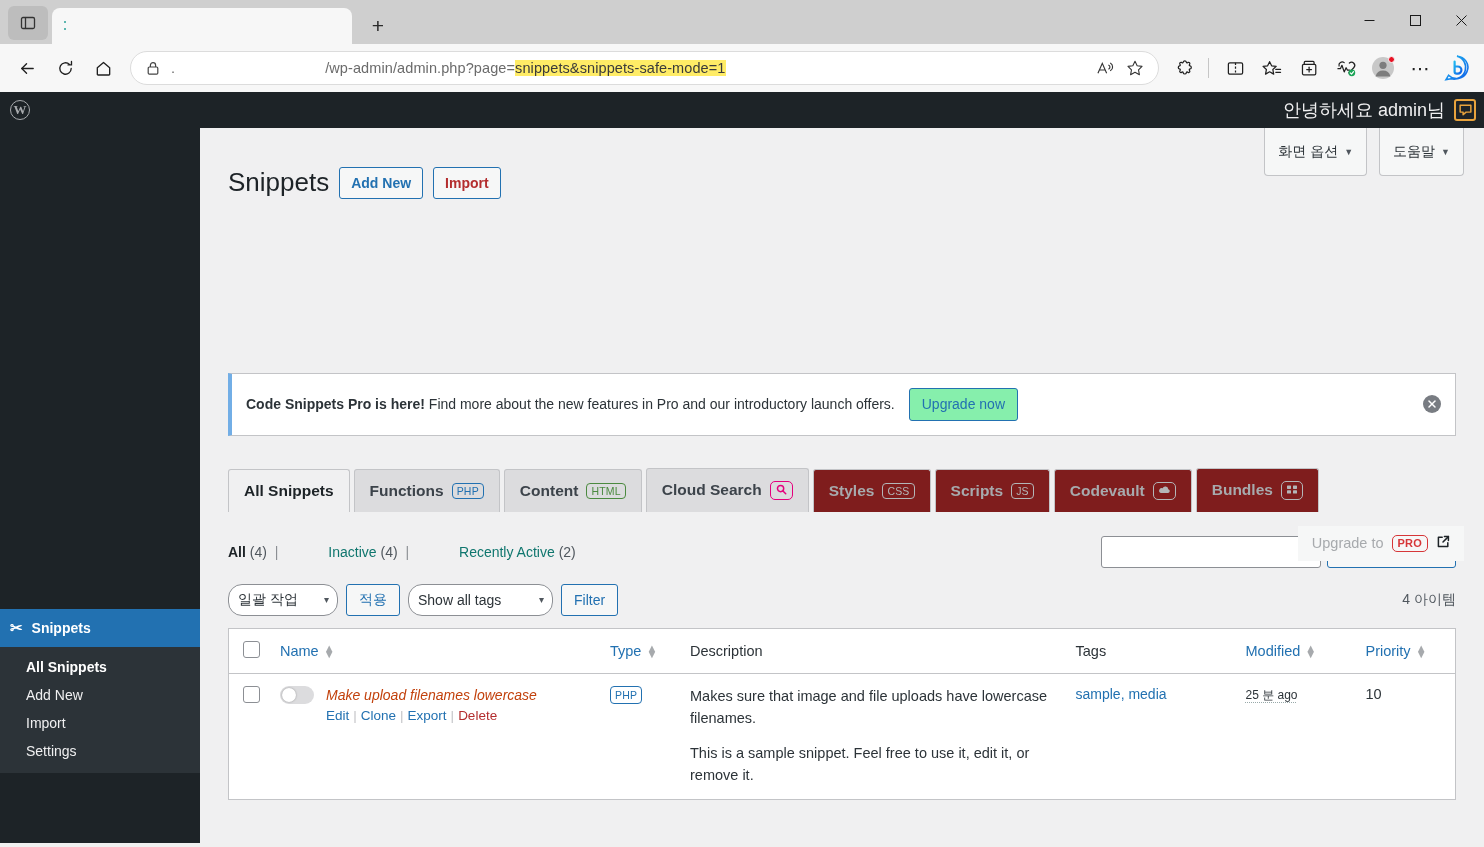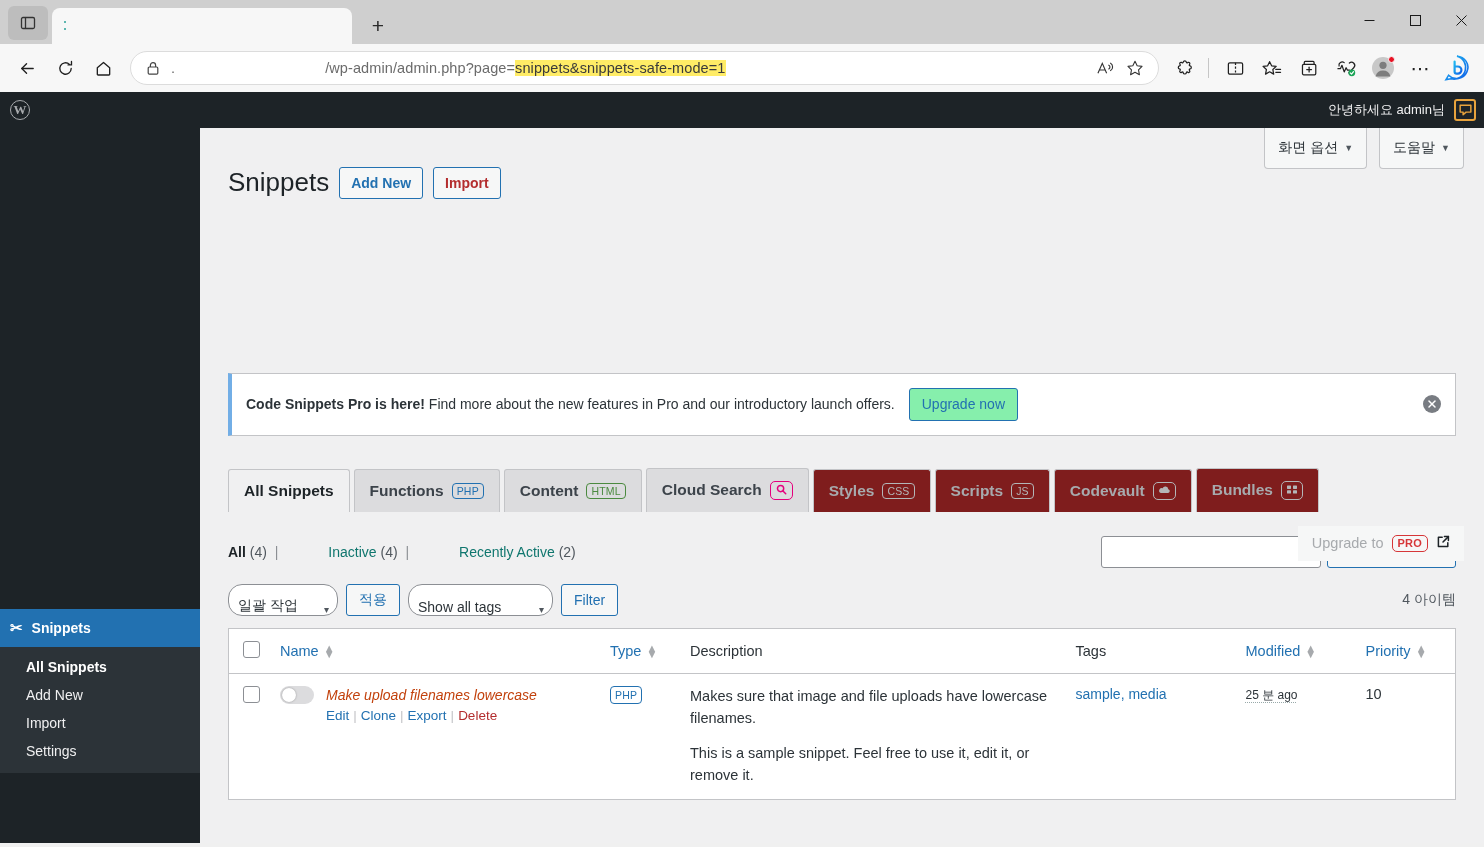--- a/index.html
+++ b/index.html
@@ -63,21 +63,21 @@
 
   
   #page { position:relative; width:1484px; height:751px; background:#f0f0f0; overflow:hidden; }
 
   .wp-adminbar {
     height:36px; background:#1d2327; color:#f0f0f1;
     display:flex; align-items:center; justify-content:space-between;
     padding:0 8px 0 10px; font-size:13px;
   }
   .wp-logo { width:20px; height:20px; border-radius:50%; border:1.5px solid #a7aaad; display:flex; align-items:center; justify-content:center; font-size:13px; font-weight:bold; color:#a7aaad; font-family:"Liberation Serif", serif;}
-  .adminbar-right { display:flex; align-items:center; gap:9px; font-size:13px; color:#f0f0f1; }
+  .adminbar-right { display:flex; align-items:center; gap:9px; font-size:18px; color:#f0f0f1; }
   .speech-icon { width:22px; height:22px; border:2px solid #e8a33d; border-radius:3px; display:flex; align-items:center; justify-content:center; }
 
   .wp-body { display:flex; height:715px; }
 
   .wp-sidebar { width:200px; background:#1d2327; flex:0 0 200px; position:relative; }
   .wp-sidebar .spacer { height:481px; }
   .menu-top {
     height:38px; background:#2271b1; color:#fff; display:flex; align-items:center;
     padding-left:10px; font-size:14px; font-weight:600; gap:9px;
   }
@@ -85,21 +85,21 @@
   .submenu { background:#2c3338; padding:6px 0 8px 0; }
   .submenu a {
     display:block; padding:6px 0 6px 26px; font-size:14px; color:#f0f0f1; text-decoration:none;
   }
   .submenu a.current { font-weight:700; color:#fff; }
 
   .wp-content { flex:1; background:#f0f0f1; padding:22px 28px 0 28px; position:relative; }
 
   .screen-meta { position:absolute; right:20px; top:0; display:flex; gap:12px; }
   .meta-btn {
-    height:41px; padding:0 13px; background:#f6f7f7; border:1px solid #c3c4c7; border-top:none;
+    height:48px; padding:0 13px; background:#f6f7f7; border:1px solid #c3c4c7; border-top:none;
     border-radius:0 0 4px 4px; color:#2c3338; font-size:14px;
     display:flex; align-items:center; gap:6px;
   }
   .caret-down { font-size:9px; color:#50575e; }
 
   .page-title-row { display:flex; align-items:center; gap:10px; margin:16px 0 0 0; }
   h1.page-title { font-size:26px; font-weight:400; color:#1d2327; margin:0; line-height:1.3; }
   .btn-secondary {
     background:#f6f7f7; border:1px solid #2271b1; color:#2271b1;
     border-radius:3px; padding:4px 11px; font-size:14px; font-weight:600; line-height:1.6;
@@ -165,21 +165,21 @@
     border-radius:3px; height:32px; padding:0 12px; font-size:14px; cursor:pointer;
     font-family:"Liberation Sans", sans-serif;
   }
 
   .tablenav { display:flex; align-items:center; justify-content:space-between; margin-top:16px; }
   .tablenav-left { display:flex; align-items:center; gap:8px; }
   .wp-select {
     height:32px; border:1px solid #8c8f94; border-radius:14px; background:#fff;
     font-size:14px; color:#2c3338; padding:0 26px 0 9px; appearance:none;
     font-family:"Liberation Sans", sans-serif; position:relative; cursor:pointer;
-    display:flex; align-items:flex-end; min-width:110px;
+    display:flex; align-items:center; min-width:110px;
   }
   .wp-select .sel-caret { position:absolute; right:8px; font-size:10px; color:#50575e; }
   .wp-select.tags { min-width:145px; }
   .displaying-num { font-size:14px; color:#50575e; }
 
   table.wp-list-table { width:100%; border-collapse:collapse; margin-top:12px; background:#fff; border:1px solid #c3c4c7; border-radius:3px; }
   table.wp-list-table thead th {
     text-align:left; font-size:14.5px; font-weight:400; color:#2c3338;
     padding:12px 10px; border-bottom:1px solid #c3c4c7; white-space:nowrap;
   }

